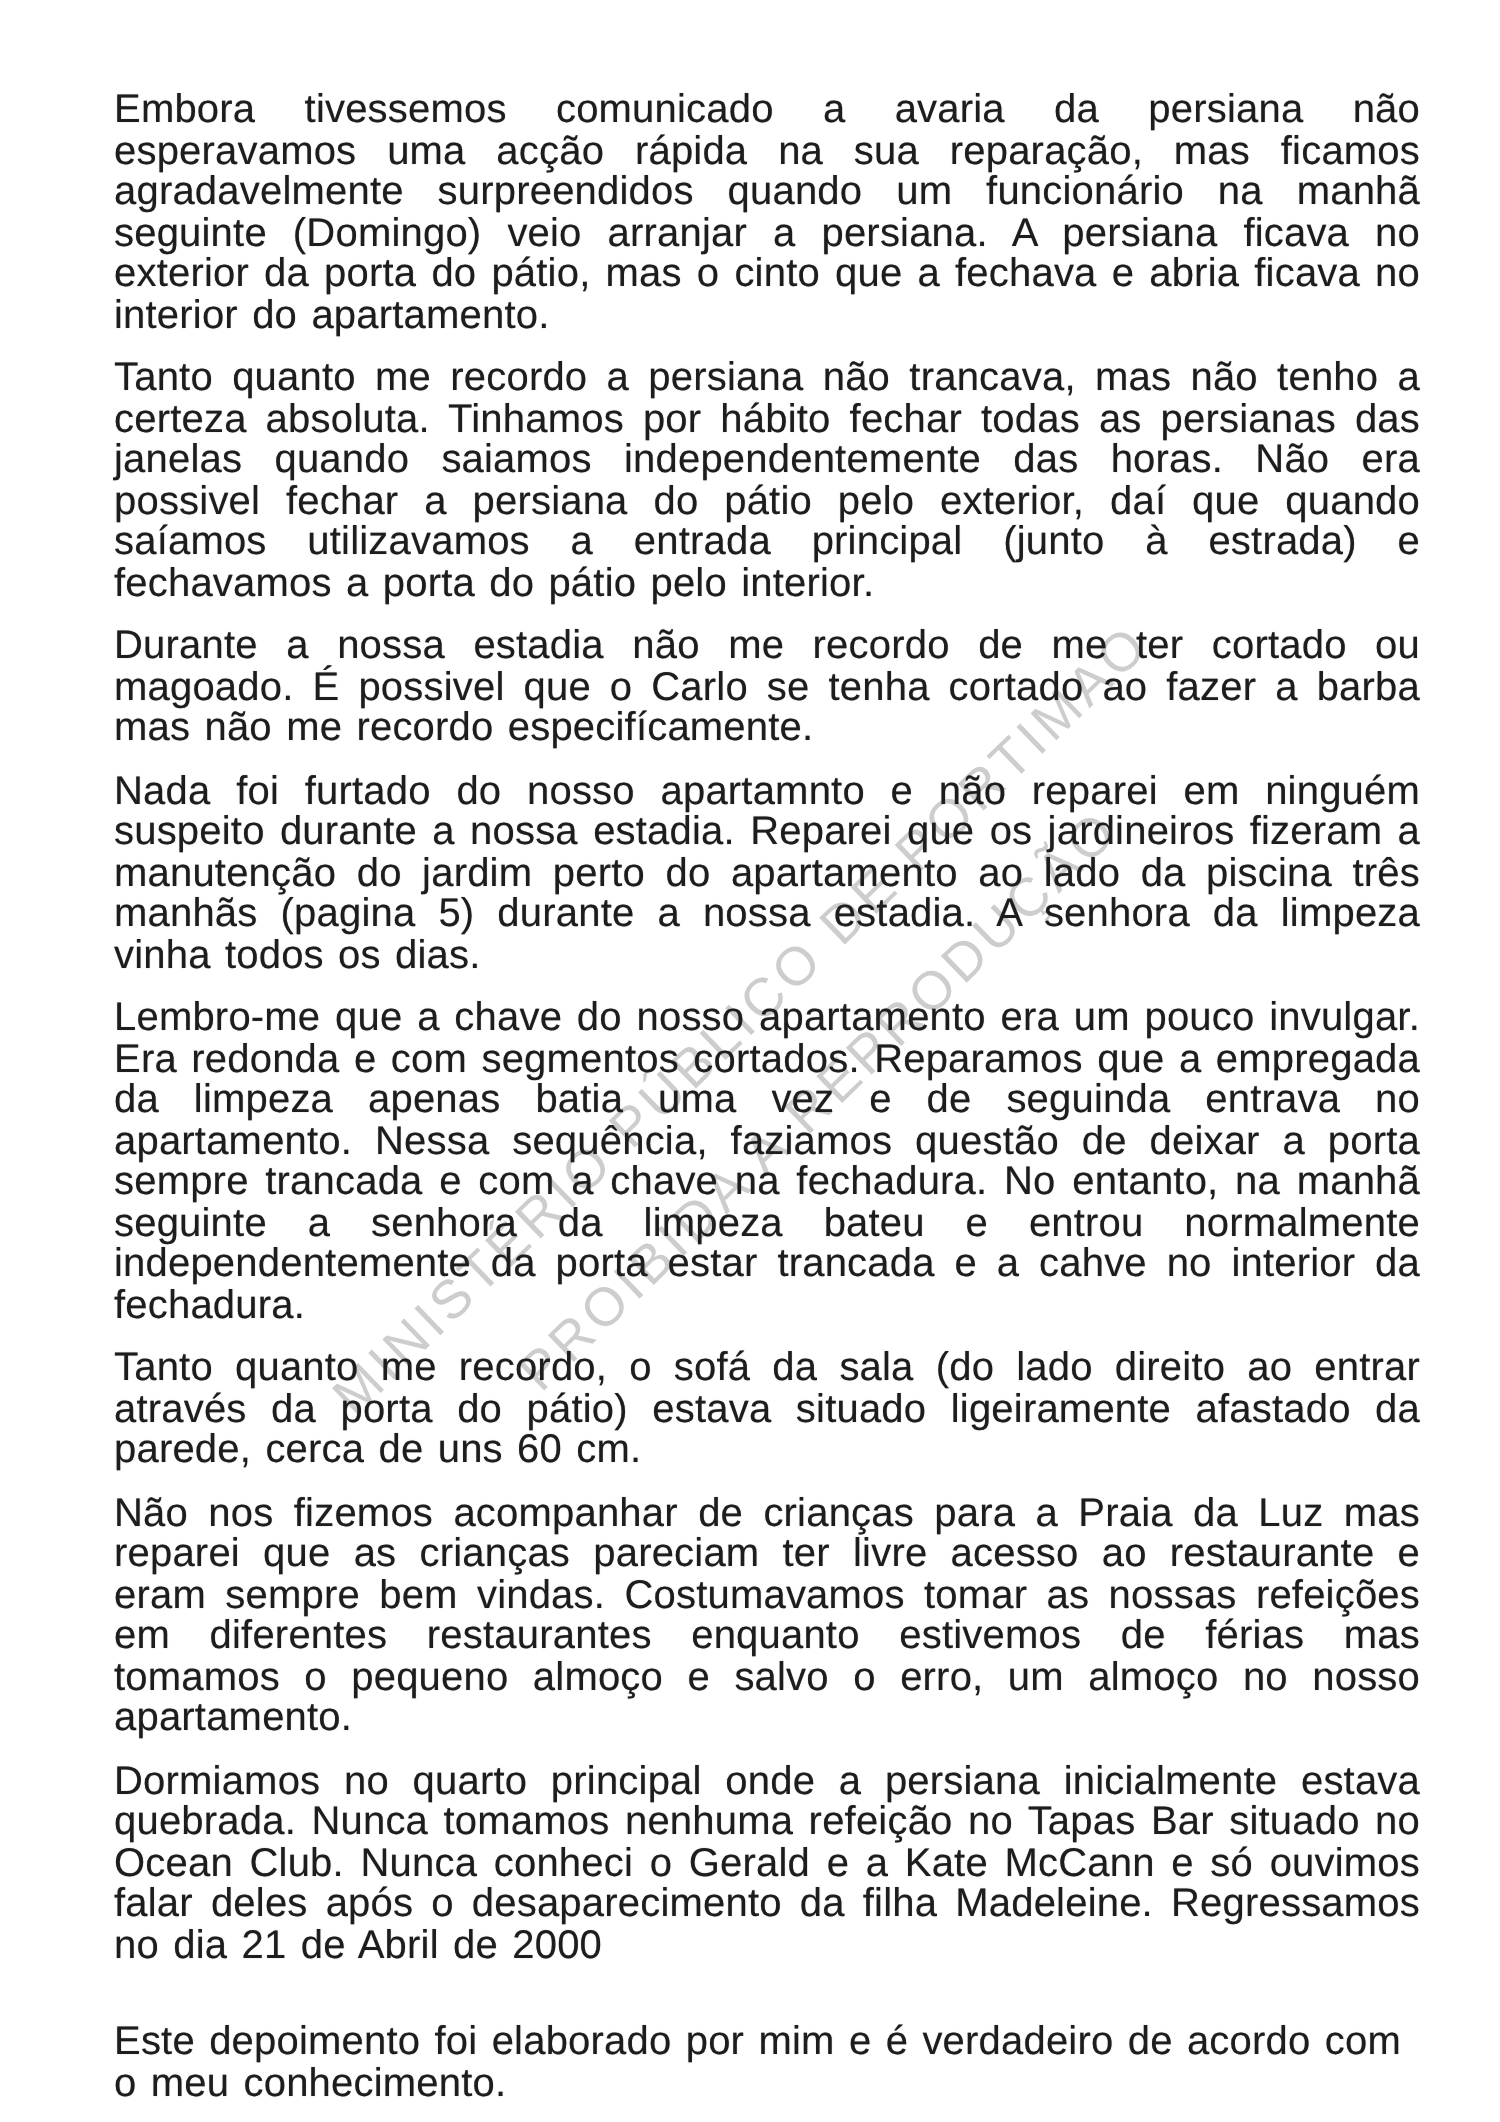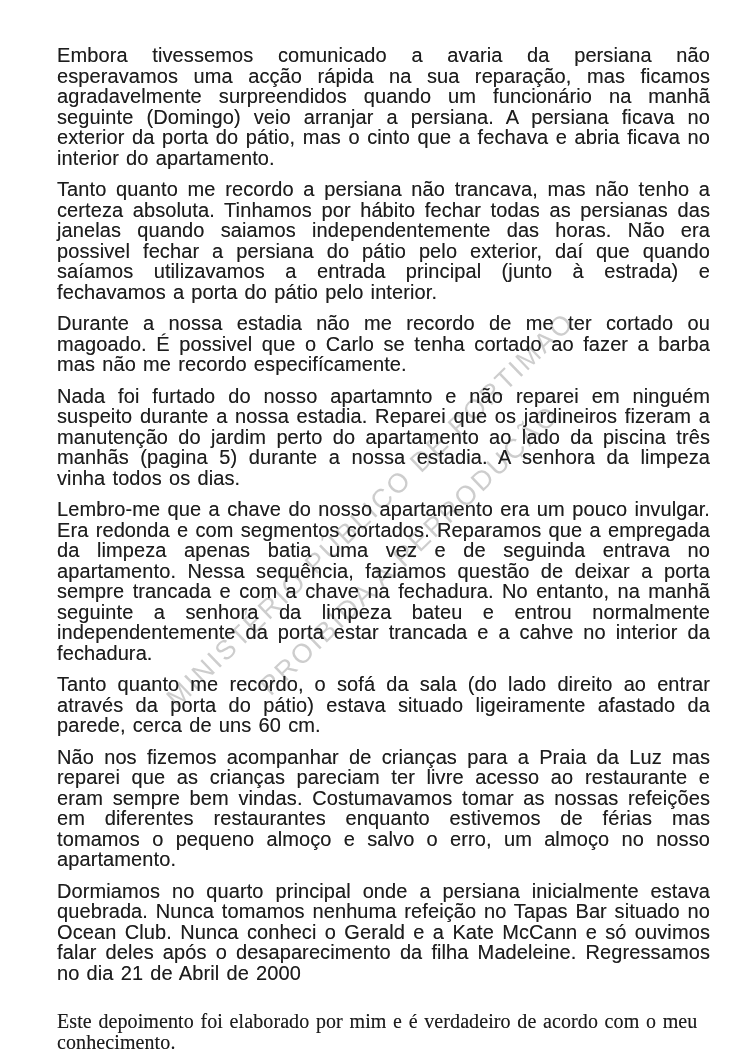--- a/index.html
+++ b/index.html
@@ -28,21 +28,20 @@
     color: #1d1d1d;
     text-align: justify;
     margin: 0 0 11px 0;
     letter-spacing: 0.1px;
     word-spacing: 1.5px;
     text-shadow: 0 0 0.5px rgba(0,0,0,0.45);
   }
   .text-block p.closing {
     margin-top: 28px;
     text-align: left;
-    font-family: Liberation Serif, serif;
   }
   .watermark {
     position: absolute;
     top: 330px;
     left: 110px;
     width: 560px;
     height: 400px;
     display: flex;
     flex-direction: column;
     align-items: center;

